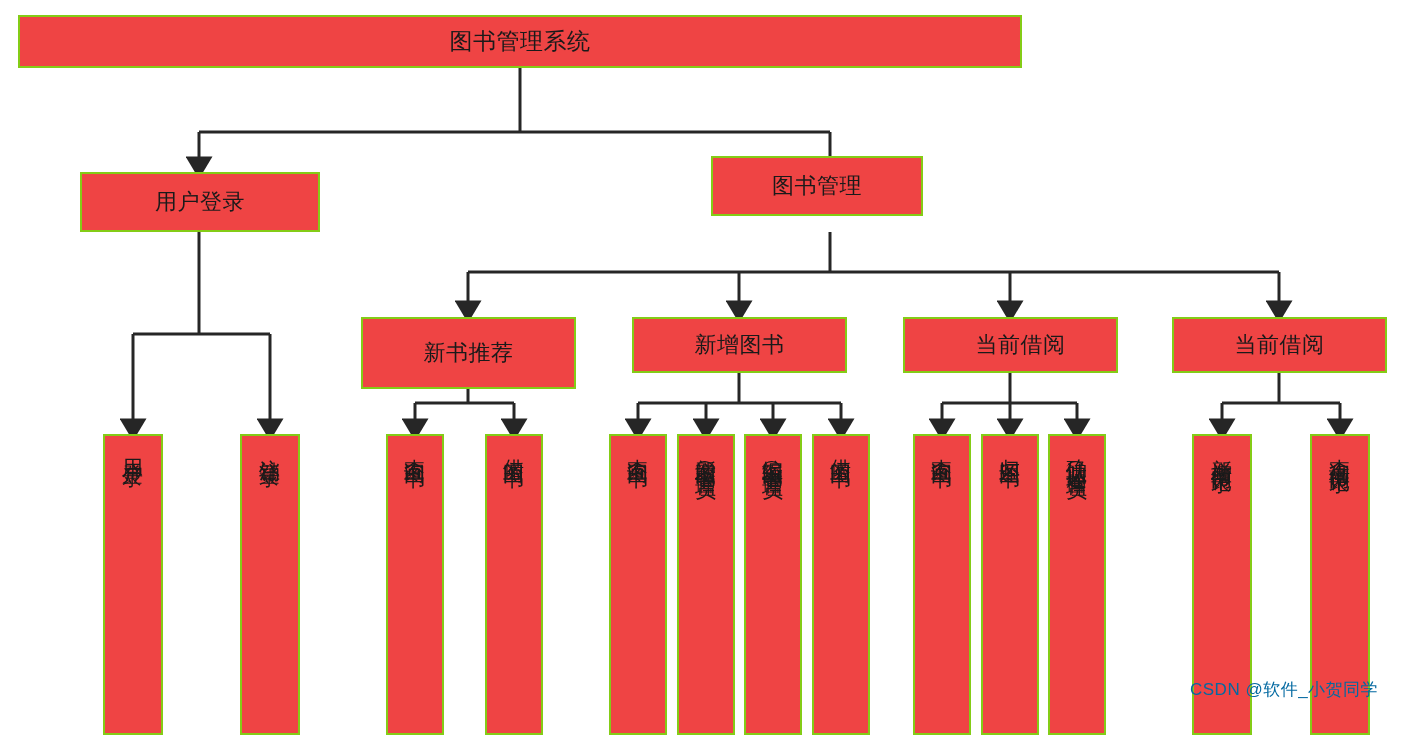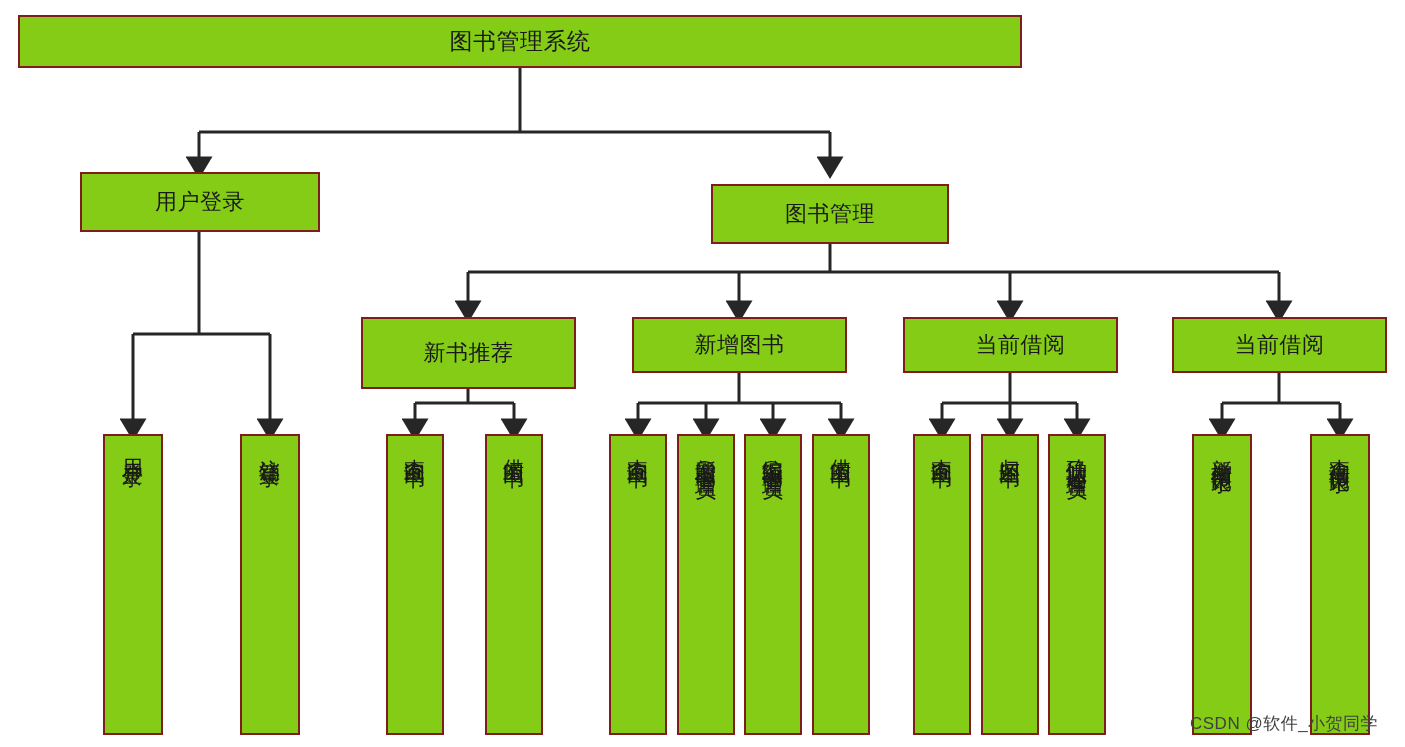--- a/index.html
+++ b/index.html
@@ -22,22 +22,22 @@
     position: absolute;
     left: 0;
     top: 0;
     width: 1405px;
     height: 747px;
     pointer-events: none;
   }
   .node {
     position: absolute;
     box-sizing: border-box;
-    background: #84cc16;
-    border: 2px solid #7f1d1d;
+    background: #ef4444;
+    border: 2px solid #84cc16;
     display: flex;
     align-items: center;
     justify-content: center;
     color: #1a1a1a;
   }
   .node .label {
     display: block;
     text-align: center;
     line-height: 1.08;
     letter-spacing: 0.5px;
@@ -62,24 +62,23 @@
     font-size: 21px;
     line-height: 1.0;
     letter-spacing: 3px;
     white-space: nowrap;
   }
   #watermark {
     position: absolute;
     left: 1190px;
     top: 678px;
     font-size: 17px;
-    color: #404040;
+    color: #0369a1;
     white-space: nowrap;
     letter-spacing: 0.5px;
-    margin-top: 34px;
   }
 </style>
 </head>
 <body>
 
 <div id="diagram-root">
 
   <svg id="connectors" viewBox="0 0 1405 747">
     <defs>
       <marker id="arrow" markerWidth="9" markerHeight="9" refX="3.2" refY="4.5" orient="auto" markerUnits="strokeWidth">
@@ -130,21 +129,21 @@
     </g>
   </svg>
 
   <div class="node horiz root" style="left:18px; top:15px; width:1004px; height:53px;">
     <span class="label">图书管理系统</span>
   </div>
 
   <div class="node horiz" style="left:80px; top:172px; width:240px; height:60px;">
     <span class="label">用户登录</span>
   </div>
-  <div class="node horiz" style="left:711px; top:184px; width:238px; height:60px;">
+  <div class="node horiz" style="left:711px; top:156px; width:212px; height:60px;">
     <span class="label">图书管理</span>
   </div>
 
   <div class="node horiz" style="left:361px; top:317px; width:215px; height:72px;">
     <span class="label">新书推荐</span>
   </div>
   <div class="node horiz" style="left:632px; top:317px; width:215px; height:56px;">
     <span class="label">新增图书</span>
   </div>
   <div class="node horiz" style="left:903px; top:317px; width:215px; height:56px;padding-left:20px;">

